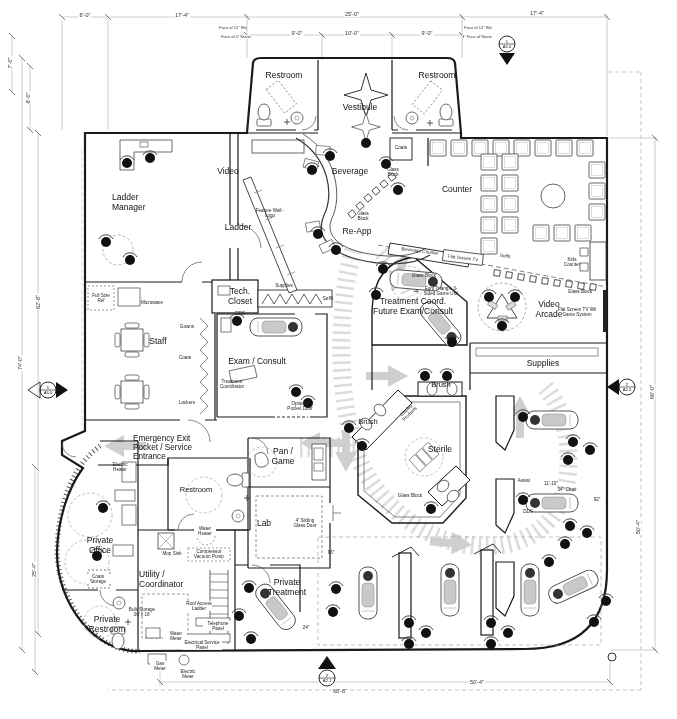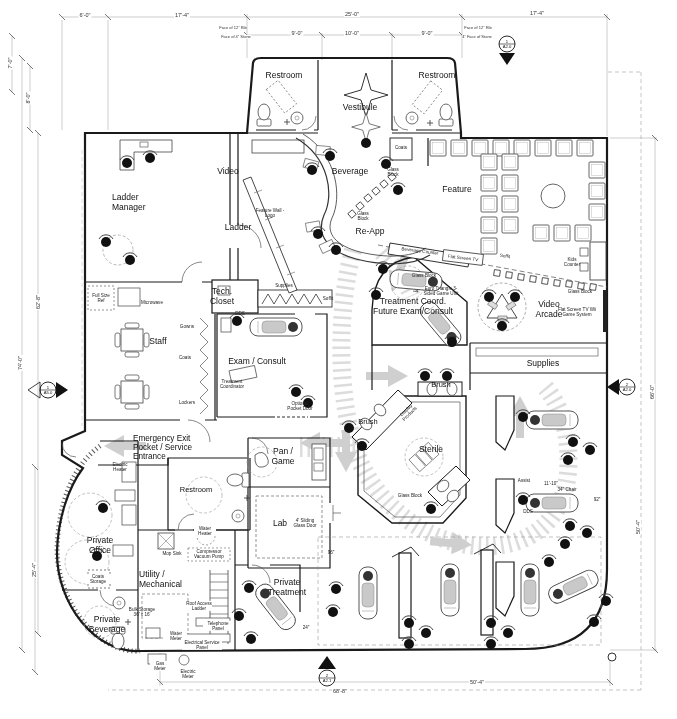--- a/index.html
+++ b/index.html
@@ -459,39 +459,39 @@
   </g>
 </svg>
 
 <div class="lbl r" style="left:284px;top:76px">Restroom</div>
 <div class="lbl r" style="left:360px;top:108px">Vestibule</div>
 <div class="lbl r" style="left:437px;top:76px">Restroom</div>
 <div class="lbl r la" style="left:142px;top:203px;width:60px">Ladder Manager</div>
 <div class="lbl r" style="left:228px;top:172px">Video</div>
 <div class="lbl r" style="left:238px;top:228px">Ladder</div>
 <div class="lbl r" style="left:350px;top:172px">Beverage</div>
-<div class="lbl r" style="left:370px;top:232px">Re-App</div>
-<div class="lbl r" style="left:457px;top:190px">Feature</div>
-<div class="lbl r" style="left:222px;top:297px;width:40px">Tech. Closet</div>
+<div class="lbl r" style="left:357px;top:232px">Re-App</div>
+<div class="lbl r" style="left:457px;top:190px">Counter</div>
+<div class="lbl r" style="left:240px;top:297px;width:40px">Tech. Closet</div>
 <div class="lbl r" style="left:413px;top:307px;width:84px">Treatment Coord. Future Exam/Consult</div>
 <div class="lbl r" style="left:549px;top:310px;width:40px">Video Arcade</div>
 <div class="lbl r" style="left:543px;top:364px">Supplies</div>
 <div class="lbl r" style="left:158px;top:342px">Staff</div>
 <div class="lbl r" style="left:257px;top:362px;width:110px">Exam / Consult</div>
 <div class="lbl rs" style="left:441px;top:385px">Brush</div>
 <div class="lbl rs" style="left:368px;top:422px">Brush</div>
-<div class="lbl r" style="left:431px;top:450px">Sterile</div>
+<div class="lbl r" style="left:440px;top:450px">Sterile</div>
 <div class="lbl r la" style="left:172px;top:448px;width:78px;font-size:8.2px">Emergency Exit Pocket / Service Entrance</div>
 <div class="lbl r" style="left:283px;top:457px;width:34px">Pan / Game</div>
 <div class="lbl rs" style="left:196px;top:490px">Restroom</div>
-<div class="lbl r" style="left:280px;top:524px">Lab</div>
+<div class="lbl r" style="left:264px;top:524px">Lab</div>
 <div class="lbl r" style="left:100px;top:546px;width:50px">Private Office</div>
-<div class="lbl r la" style="left:173px;top:580px;width:68px">Utility / Mechanical</div>
+<div class="lbl r la" style="left:173px;top:580px;width:68px">Utility / Coordinator</div>
 <div class="lbl r" style="left:287px;top:588px;width:62px">Private Treatment</div>
-<div class="lbl r" style="left:107px;top:625px;width:56px">Private Beverage</div>
+<div class="lbl r" style="left:107px;top:625px;width:56px">Private Restroom</div>
 
 <div class="lbl s" style="left:270px;top:213px;width:30px">Feature Wall - Logo</div>
 <div class="lbl s" style="left:393px;top:172px;width:22px">Glass Block</div>
 <div class="lbl s" style="left:363px;top:216px;width:22px">Glass Block</div>
 <div class="lbl s" style="left:424px;top:276px;width:34px">Glass Block</div>
 <div class="lbl s" style="left:580px;top:292px;width:34px">Glass Block</div>
 <div class="lbl s" style="left:410px;top:496px;width:34px">Glass Block</div>
 <div class="lbl s" style="left:401px;top:148px;width:20px">Coats</div>
 <div class="lbl s rot7" style="left:420px;top:251px">Beverage Counter</div>
 <div class="lbl s rot7" style="left:463px;top:258px">Flat Screen TV</div>

